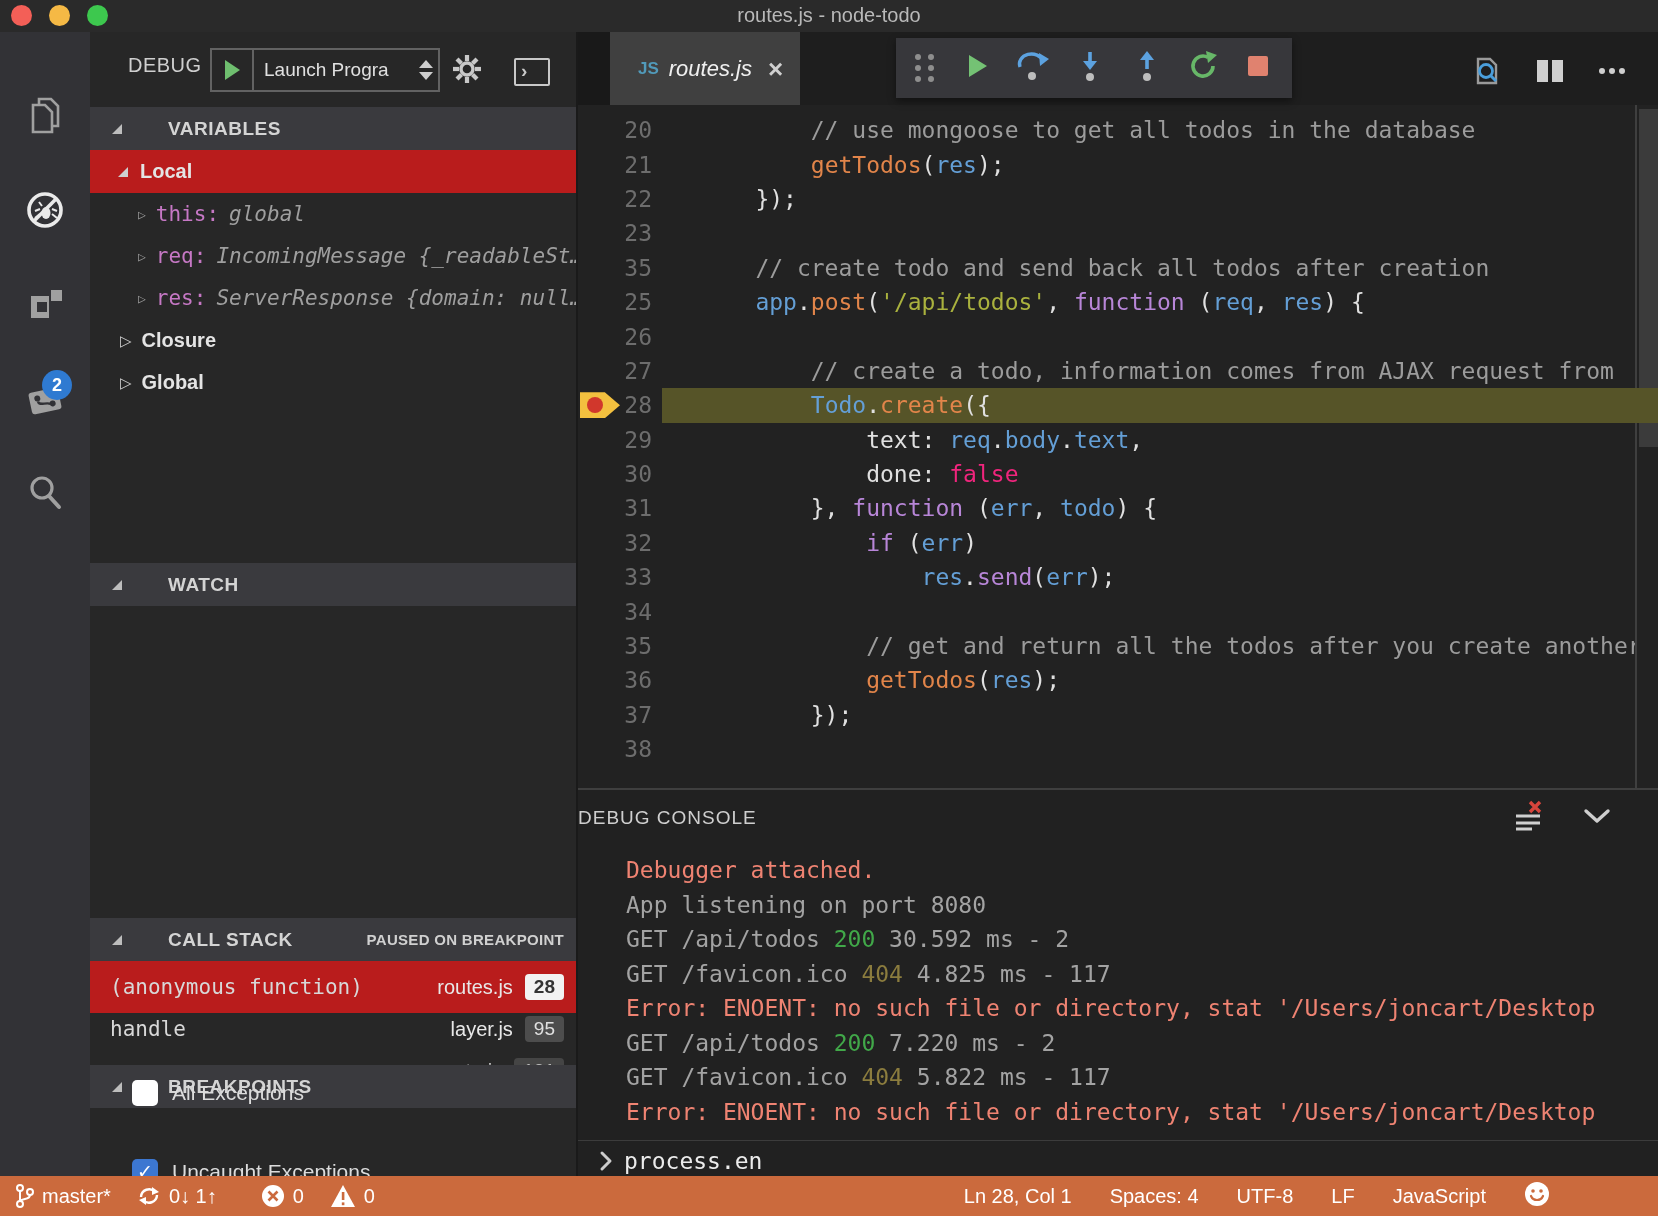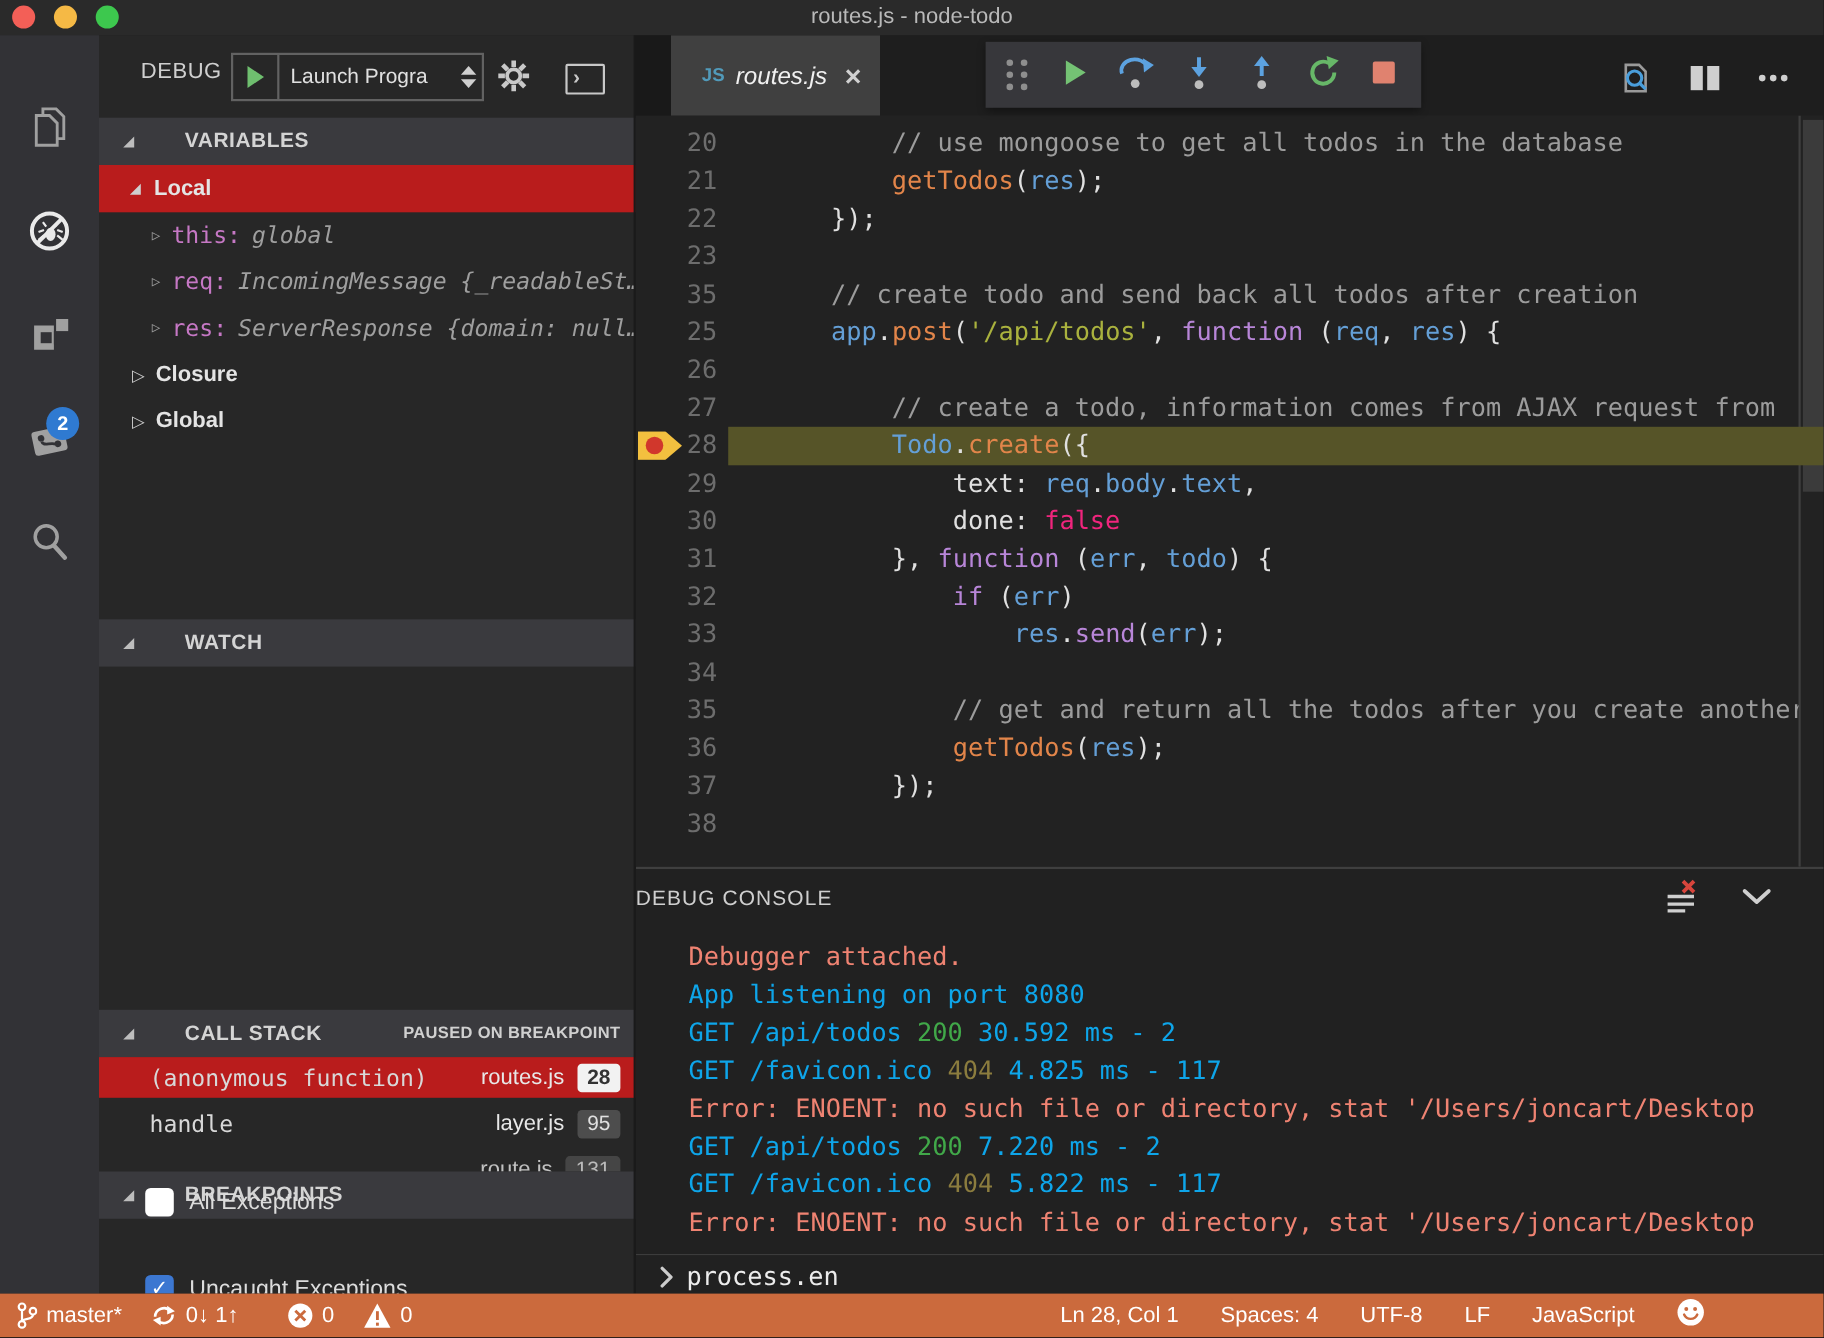--- a/index.html
+++ b/index.html
@@ -44,21 +44,21 @@
   .scope-row { height:43px; display:flex; align-items:center; }
   .scope-row .s-lbl { color:#e4e4e4; font-size:20px; font-weight:bold; }
   .scope-row .tw-open { margin-left:28px; border-bottom-color:#cfcfcf; }
   .scope-row .tw-closed { margin-left:30px; color:#cfcfcf; }
   .var-row { height:42px; display:flex; align-items:center; font-family:"DejaVu Sans Mono",monospace; font-size:21px; }
   .var-row .tw { color:#9a9a9a; font-size:13px; margin:0 10px 0 48px; }
   .vname { color:#c678c5; }
   .vval { color:#9f9f9f; font-style:italic; margin-left:10px; white-space:nowrap; }
 
   .cs-hdr-right { margin-left:auto; margin-right:14px; color:#d0d0d0; font-size:15px; font-weight:bold; letter-spacing:.3px; }
-  .cs-row { height:37px; display:flex; align-items:center; padding:0 14px 0 46px; }
+  .cs-row { height:52px; display:flex; align-items:center; padding:0 14px 0 20px; }
   .cs-fn { font-family:"DejaVu Sans Mono",monospace; font-size:21px; color:#d8d8d8; white-space:nowrap; }
   .cs-right { margin-left:auto; display:flex; align-items:center; gap:12px; }
   .cs-file { color:#e8e8e8; font-size:20px; }
   .badge { border-radius:4px; font-size:19px; padding:2px 9px; }
   .badge.white { background:#f2f2f2; color:#333; font-weight:bold; }
   .badge.gray { background:#4d4d4d; color:#e0e0e0; }
   .cs-clip { height:20px; overflow:hidden; opacity:.8; }
 
   .bp-row { height:40px; display:flex; align-items:center; padding-left:42px; }
   .checkbox { width:26px; height:26px; border-radius:5px; background:#fff; margin-right:14px; }
@@ -98,21 +98,21 @@
   .tk-cm { color:#9c9c9c; } .tk-fn { color:#e2854a; } .tk-vr { color:#649fd6; } .tk-kw { color:#b886d8; }
   .tk-st { color:#aab23e; } .tk-bo { color:#f0257d; } .tk-pl { color:#e0e0e0; }
 
   
   .panel { position:absolute; left:0; top:756px; width:1080px; height:388px; background:#212121; border-top:2px solid #3f3f3f; }
   .panel-hdr { position:absolute; left:0; top:0; width:1080px; height:55px; display:flex; align-items:center; }
   .panel-title { color:#cfcfcf; font-size:19px; letter-spacing:1px; }
   .panel-icons { margin-left:auto; margin-right:46px; display:flex; gap:36px; align-items:center; }
   .console-out { position:absolute; left:48px; top:55px; width:1042px; height:296px; overflow:hidden; padding-top:8px; }
   .con-line { height:34.5px; white-space:pre; font-family:"DejaVu Sans Mono",monospace; font-size:23px; line-height:34.5px; }
-  .cl-err { color:#ef8372; } .cl-out { color:#0ea5e9; } .cl-ok { color:#41a849; } .cl-nf { color:#8b7c3e; }
+  .cl-err { color:#ef8372; } .cl-out { color:#a3a3a3; } .cl-ok { color:#41a849; } .cl-nf { color:#8b7c3e; }
   .con-sep { position:absolute; left:0; top:350px; width:1080px; height:1px; background:#3c3c3c; }
   .prompt-row { position:absolute; left:20px; top:354px; height:34px; display:flex; align-items:center; gap:10px; }
   .prompt-text { font-family:"DejaVu Sans Mono",monospace; font-size:23px; color:#ececec; }
 
   
   .statusbar { left:0; top:1176px; width:1658px; height:40px; background:#cb6a3d; display:flex; align-items:center; color:#fff; font-size:20px; }
   .sb-left { display:flex; align-items:center; gap:26px; padding-left:14px; }
   .sb-right { margin-left:auto; display:flex; align-items:center; gap:38px; padding-right:108px; }
   .sb-group { display:flex; align-items:center; gap:8px; }
 </style>

